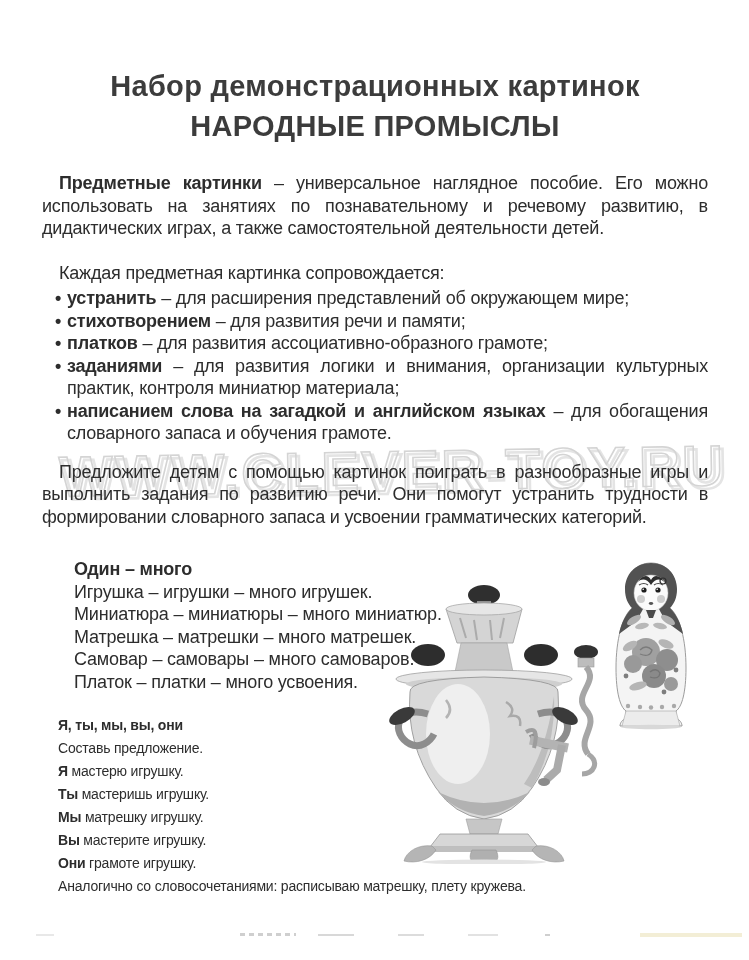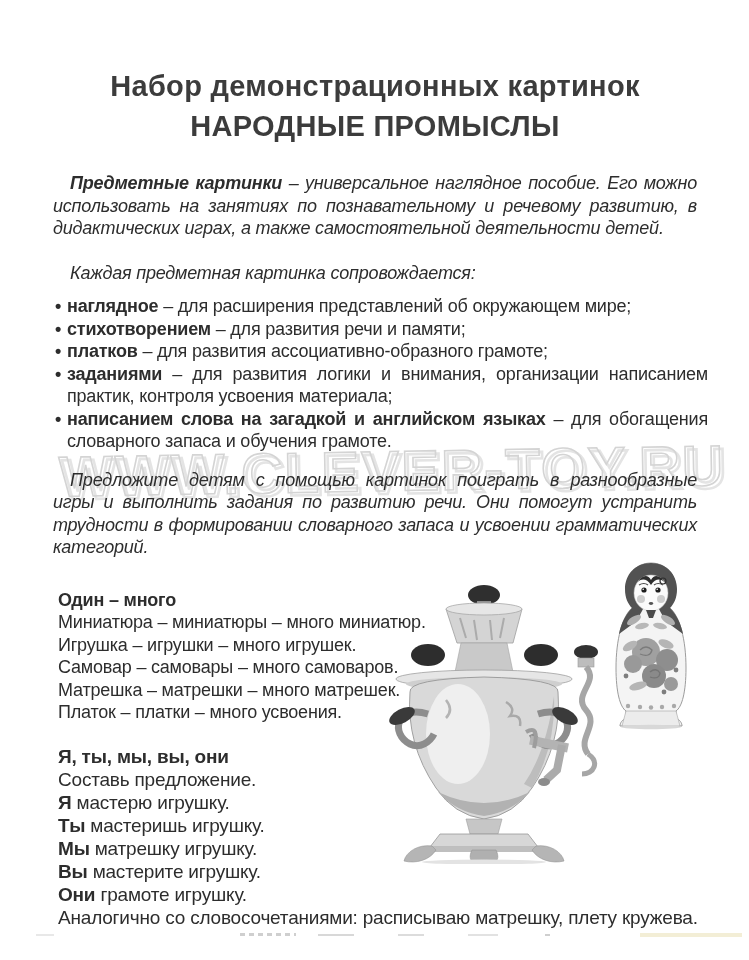--- a/index.html
+++ b/index.html
@@ -6,31 +6,31 @@
   .page {
     position:relative; width:749px; height:960px;
     background:#ffffff; overflow:hidden;
     font-family:"Liberation Sans","DejaVu Sans",sans-serif;
     color:#2d2d2d; letter-spacing:-0.2px;
   }
   .watermark { position:absolute; left:28px; top:428px; z-index:0; }
   .content { position:absolute; left:42px; right:41px; top:0; z-index:2; }
   .title-block { margin-top:66px; text-align:center; color:#3c3c3c; }
   .title-line { font-size:29px; line-height:40px; font-weight:bold; margin:0; letter-spacing:0.3px; }
-  .para { font-size:18px; line-height:22.5px; text-align:justify; margin:11px;font-style:italic; }
+  .para { font-size:18px; line-height:22.5px; text-align:justify; margin:0; }
   .indent { text-indent:17px; }
   .p1 { margin-top:26px; }
   .p-each { margin-top:22px; }
   .p2 { margin-top:16px; }
   b, .bold { font-weight:bold; }
   ul.bullets { margin:3px 0 0 0; padding:0; list-style:none; }
   ul.bullets li { position:relative; padding-left:25px; font-size:18px; line-height:22.5px; text-align:justify; }
   ul.bullets .bullet { position:absolute; left:13px; top:0; font-weight:bold; }
-  .one-many { margin-top:30px; margin-left:16px; font-size:18px; line-height:22.5px; }
-  .pronouns { margin-top:21px; margin-left:16px; font-size:19px; line-height:23px; }
+  .one-many { margin-top:30px; margin-left:32px; font-size:18px; line-height:22.5px; }
+  .pronouns { margin-top:21px; margin-left:16px; font-size:14px; line-height:23px; }
   .sec-heading { font-weight:bold; }
   .line { white-space:nowrap; }
   .img-abs { position:absolute; z-index:1; }
   .samovar { left:386px; top:582px; }
   .matryoshka { left:610px; top:560px; }
   .noise { position:absolute; z-index:0; }
 </style>
 </head>
 <body>
 
@@ -147,35 +147,35 @@
     <div class="title-block">
       <div class="title-line">Набор демонстрационных картинок</div>
       <div class="title-line">НАРОДНЫЕ ПРОМЫСЛЫ</div>
     </div>
 
     <p class="para indent p1"><b>Предметные картинки</b><span> – универсальное наглядное пособие. Его можно использовать на занятиях по познавательному и речевому развитию, в дидактических играх, а также самостоятельной деятельности детей.</span></p>
 
     <p class="para indent p-each">Каждая предметная картинка сопровождается:</p>
 
     <ul class="bullets">
-      <li><span class="bullet">•</span><b>наглядное</b><span> – для расширения представлений об окружающем мире;</span></li>
+      <li><span class="bullet">•</span><b>устранить</b><span> – для расширения представлений об окружающем мире;</span></li>
       <li><span class="bullet">•</span><b>стихотворением</b><span> – для развития речи и памяти;</span></li>
       <li><span class="bullet">•</span><b>платков</b><span> – для развития ассоциативно-образного грамоте;</span></li>
-      <li><span class="bullet">•</span><b>заданиями</b><span> – для развития логики и внимания, организации написанием практик, контроля усвоения материала;</span></li>
+      <li><span class="bullet">•</span><b>заданиями</b><span> – для развития логики и внимания, организации культурных практик, контроля миниатюр материала;</span></li>
       <li><span class="bullet">•</span><b>написанием слова на загадкой и английском языках</b><span> – для обогащения словарного запаса и обучения грамоте.</span></li>
     </ul>
 
     <p class="para indent p2">Предложите детям с помощью картинок поиграть в разнообразные игры и выполнить задания по развитию речи. Они помогут устранить трудности в формировании словарного запаса и усвоении грамматических категорий.</p>
 
     <div class="one-many">
       <div class="sec-heading">Один – много</div>
+      <div class="line">Игрушка – игрушки – много игрушек.</div>
       <div class="line">Миниатюра – миниатюры – много миниатюр.</div>
-      <div class="line">Игрушка – игрушки – много игрушек.</div>
+      <div class="line">Матрешка – матрешки – много матрешек.</div>
       <div class="line">Самовар – самовары – много самоваров.</div>
-      <div class="line">Матрешка – матрешки – много матрешек.</div>
       <div class="line">Платок – платки – много усвоения.</div>
     </div>
 
     <div class="pronouns">
       <div class="sec-heading">Я, ты, мы, вы, они</div>
       <div class="line">Составь предложение.</div>
       <div class="line"><b>Я</b><span> мастерю игрушку.</span></div>
       <div class="line"><b>Ты</b><span> мастеришь игрушку.</span></div>
       <div class="line"><b>Мы</b><span> матрешку игрушку.</span></div>
       <div class="line"><b>Вы</b><span> мастерите игрушку.</span></div>

